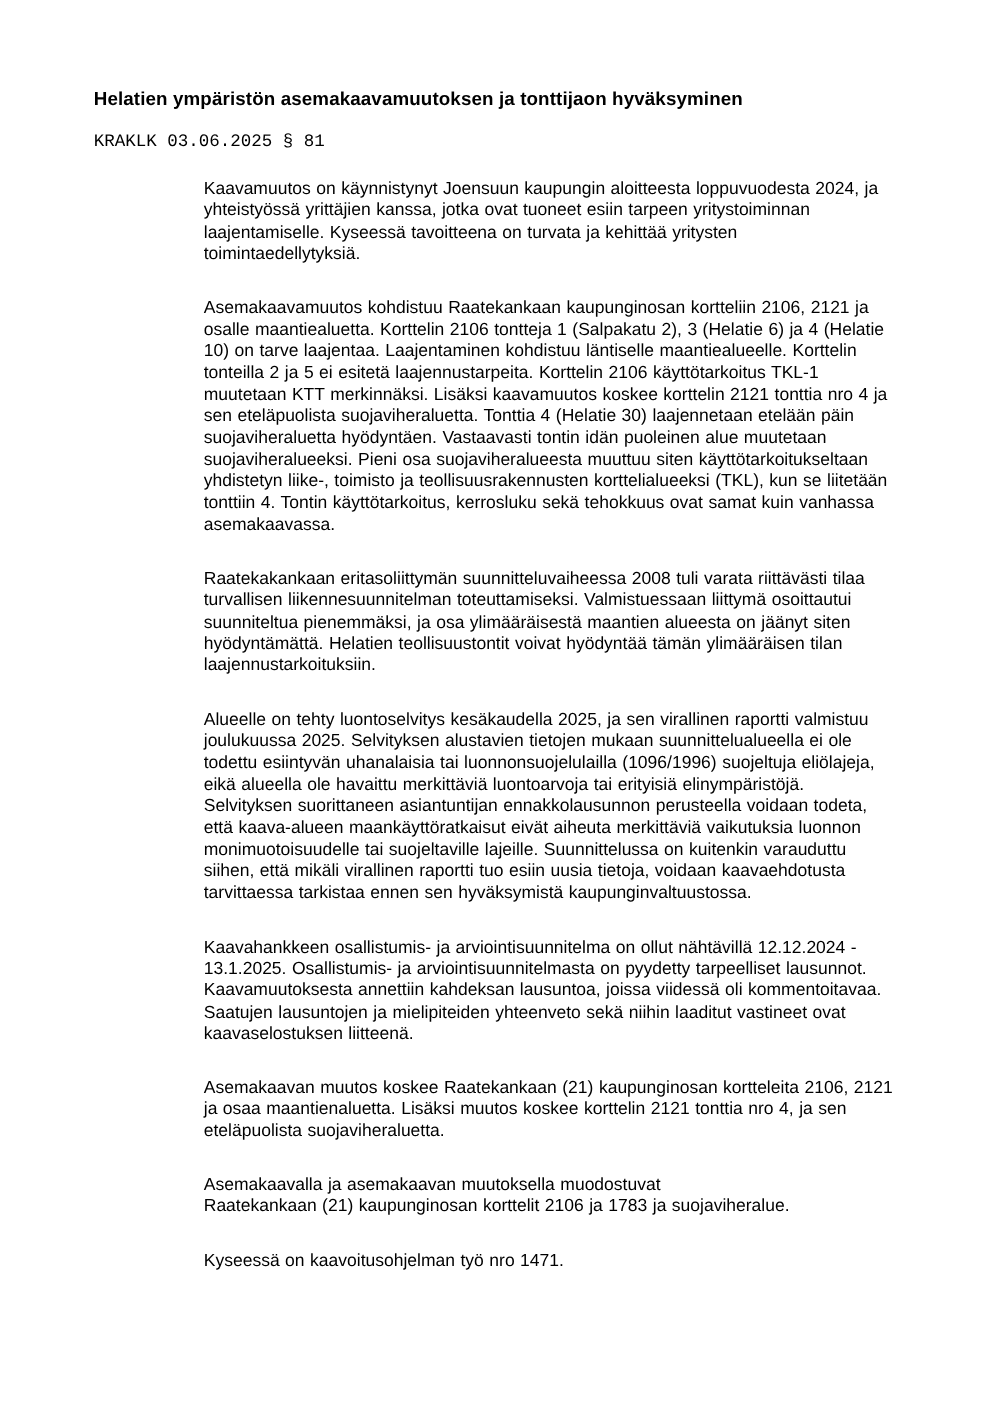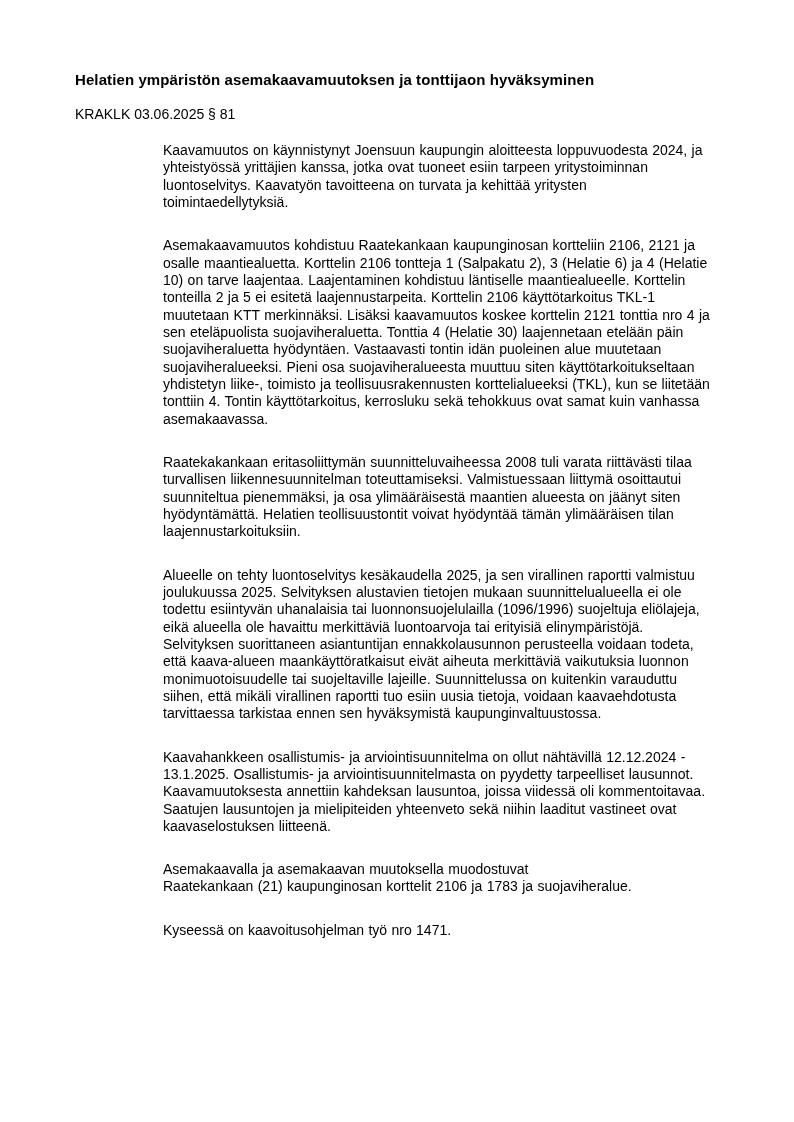--- a/index.html
+++ b/index.html
@@ -26,20 +26,21 @@
       font-weight: bold;
       line-height: 19px;
       margin: 0 0 17px 0;
       letter-spacing: 0.1px;
     }
     .doc-ref {
       font-size: 14px;
       font-weight: normal;
       line-height: 17px;
       margin: 0 0 19px 0;
+      font-family: Liberation Mono, monospace;
     }
     .doc-body {
       margin-left: 88px;
       width: 632px;
     }
     .doc-body p {
       font-size: 14px;
       line-height: 17.33px;
       margin: 0 0 26px 0;
       white-space: pre-line;
@@ -50,21 +51,21 @@
 <body>
 
 <div class="page">
   <h1 class="doc-title">Helatien ympäristön asemakaavamuutoksen ja tonttijaon hyväksyminen</h1>
 
   <div class="doc-ref">KRAKLK 03.06.2025 § 81</div>
 
   <div class="doc-body">
     <p>Kaavamuutos on käynnistynyt Joensuun kaupungin aloitteesta loppuvuodesta 2024, ja
 yhteistyössä yrittäjien kanssa, jotka ovat tuoneet esiin tarpeen yritystoiminnan
-luontoselvitys. Kaavatyön tavoitteena on turvata ja kehittää yritysten
+laajentamiselle. Kyseessä tavoitteena on turvata ja kehittää yritysten
 toimintaedellytyksiä.</p>
     <p>Asemakaavamuutos kohdistuu Raatekankaan kaupunginosan kortteliin 2106, 2121 ja
 osalle maantiealuetta. Korttelin 2106 tontteja 1 (Salpakatu 2), 3 (Helatie 6) ja 4 (Helatie
 10) on tarve laajentaa. Laajentaminen kohdistuu läntiselle maantiealueelle. Korttelin
 tonteilla 2 ja 5 ei esitetä laajennustarpeita. Korttelin 2106 käyttötarkoitus TKL-1
 muutetaan KTT merkinnäksi. Lisäksi kaavamuutos koskee korttelin 2121 tonttia nro 4 ja
 sen eteläpuolista suojaviheraluetta. Tonttia 4 (Helatie 30) laajennetaan etelään päin
 suojaviheraluetta hyödyntäen. Vastaavasti tontin idän puoleinen alue muutetaan
 suojaviheralueeksi. Pieni osa suojaviheralueesta muuttuu siten käyttötarkoitukseltaan
 yhdistetyn liike-, toimisto ja teollisuusrakennusten korttelialueeksi (TKL), kun se liitetään
@@ -82,17 +83,20 @@
 Selvityksen suorittaneen asiantuntijan ennakkolausunnon perusteella voidaan todeta,
 että kaava-alueen maankäyttöratkaisut eivät aiheuta merkittäviä vaikutuksia luonnon
 monimuotoisuudelle tai suojeltaville lajeille. Suunnittelussa on kuitenkin varauduttu
 siihen, että mikäli virallinen raportti tuo esiin uusia tietoja, voidaan kaavaehdotusta
 tarvittaessa tarkistaa ennen sen hyväksymistä kaupunginvaltuustossa.</p>
     <p>Kaavahankkeen osallistumis- ja arviointisuunnitelma on ollut nähtävillä 12.12.2024 -
 13.1.2025. Osallistumis- ja arviointisuunnitelmasta on pyydetty tarpeelliset lausunnot.
 Kaavamuutoksesta annettiin kahdeksan lausuntoa, joissa viidessä oli kommentoitavaa.
 Saatujen lausuntojen ja mielipiteiden yhteenveto sekä niihin laaditut vastineet ovat
 kaavaselostuksen liitteenä.</p>
+    <p>Asemakaavan muutos koskee Raatekankaan (21) kaupunginosan kortteleita 2106, 2121
+ja osaa maantienaluetta. Lisäksi muutos koskee korttelin 2121 tonttia nro 4, ja sen
+eteläpuolista suojaviheraluetta.</p>
     <p>Asemakaavalla ja asemakaavan muutoksella muodostuvat
 Raatekankaan (21) kaupunginosan korttelit 2106 ja 1783 ja suojaviheralue.</p>
     <p>Kyseessä on kaavoitusohjelman työ nro 1471.</p>
   </div>
 </div>
 
 </body></html>

